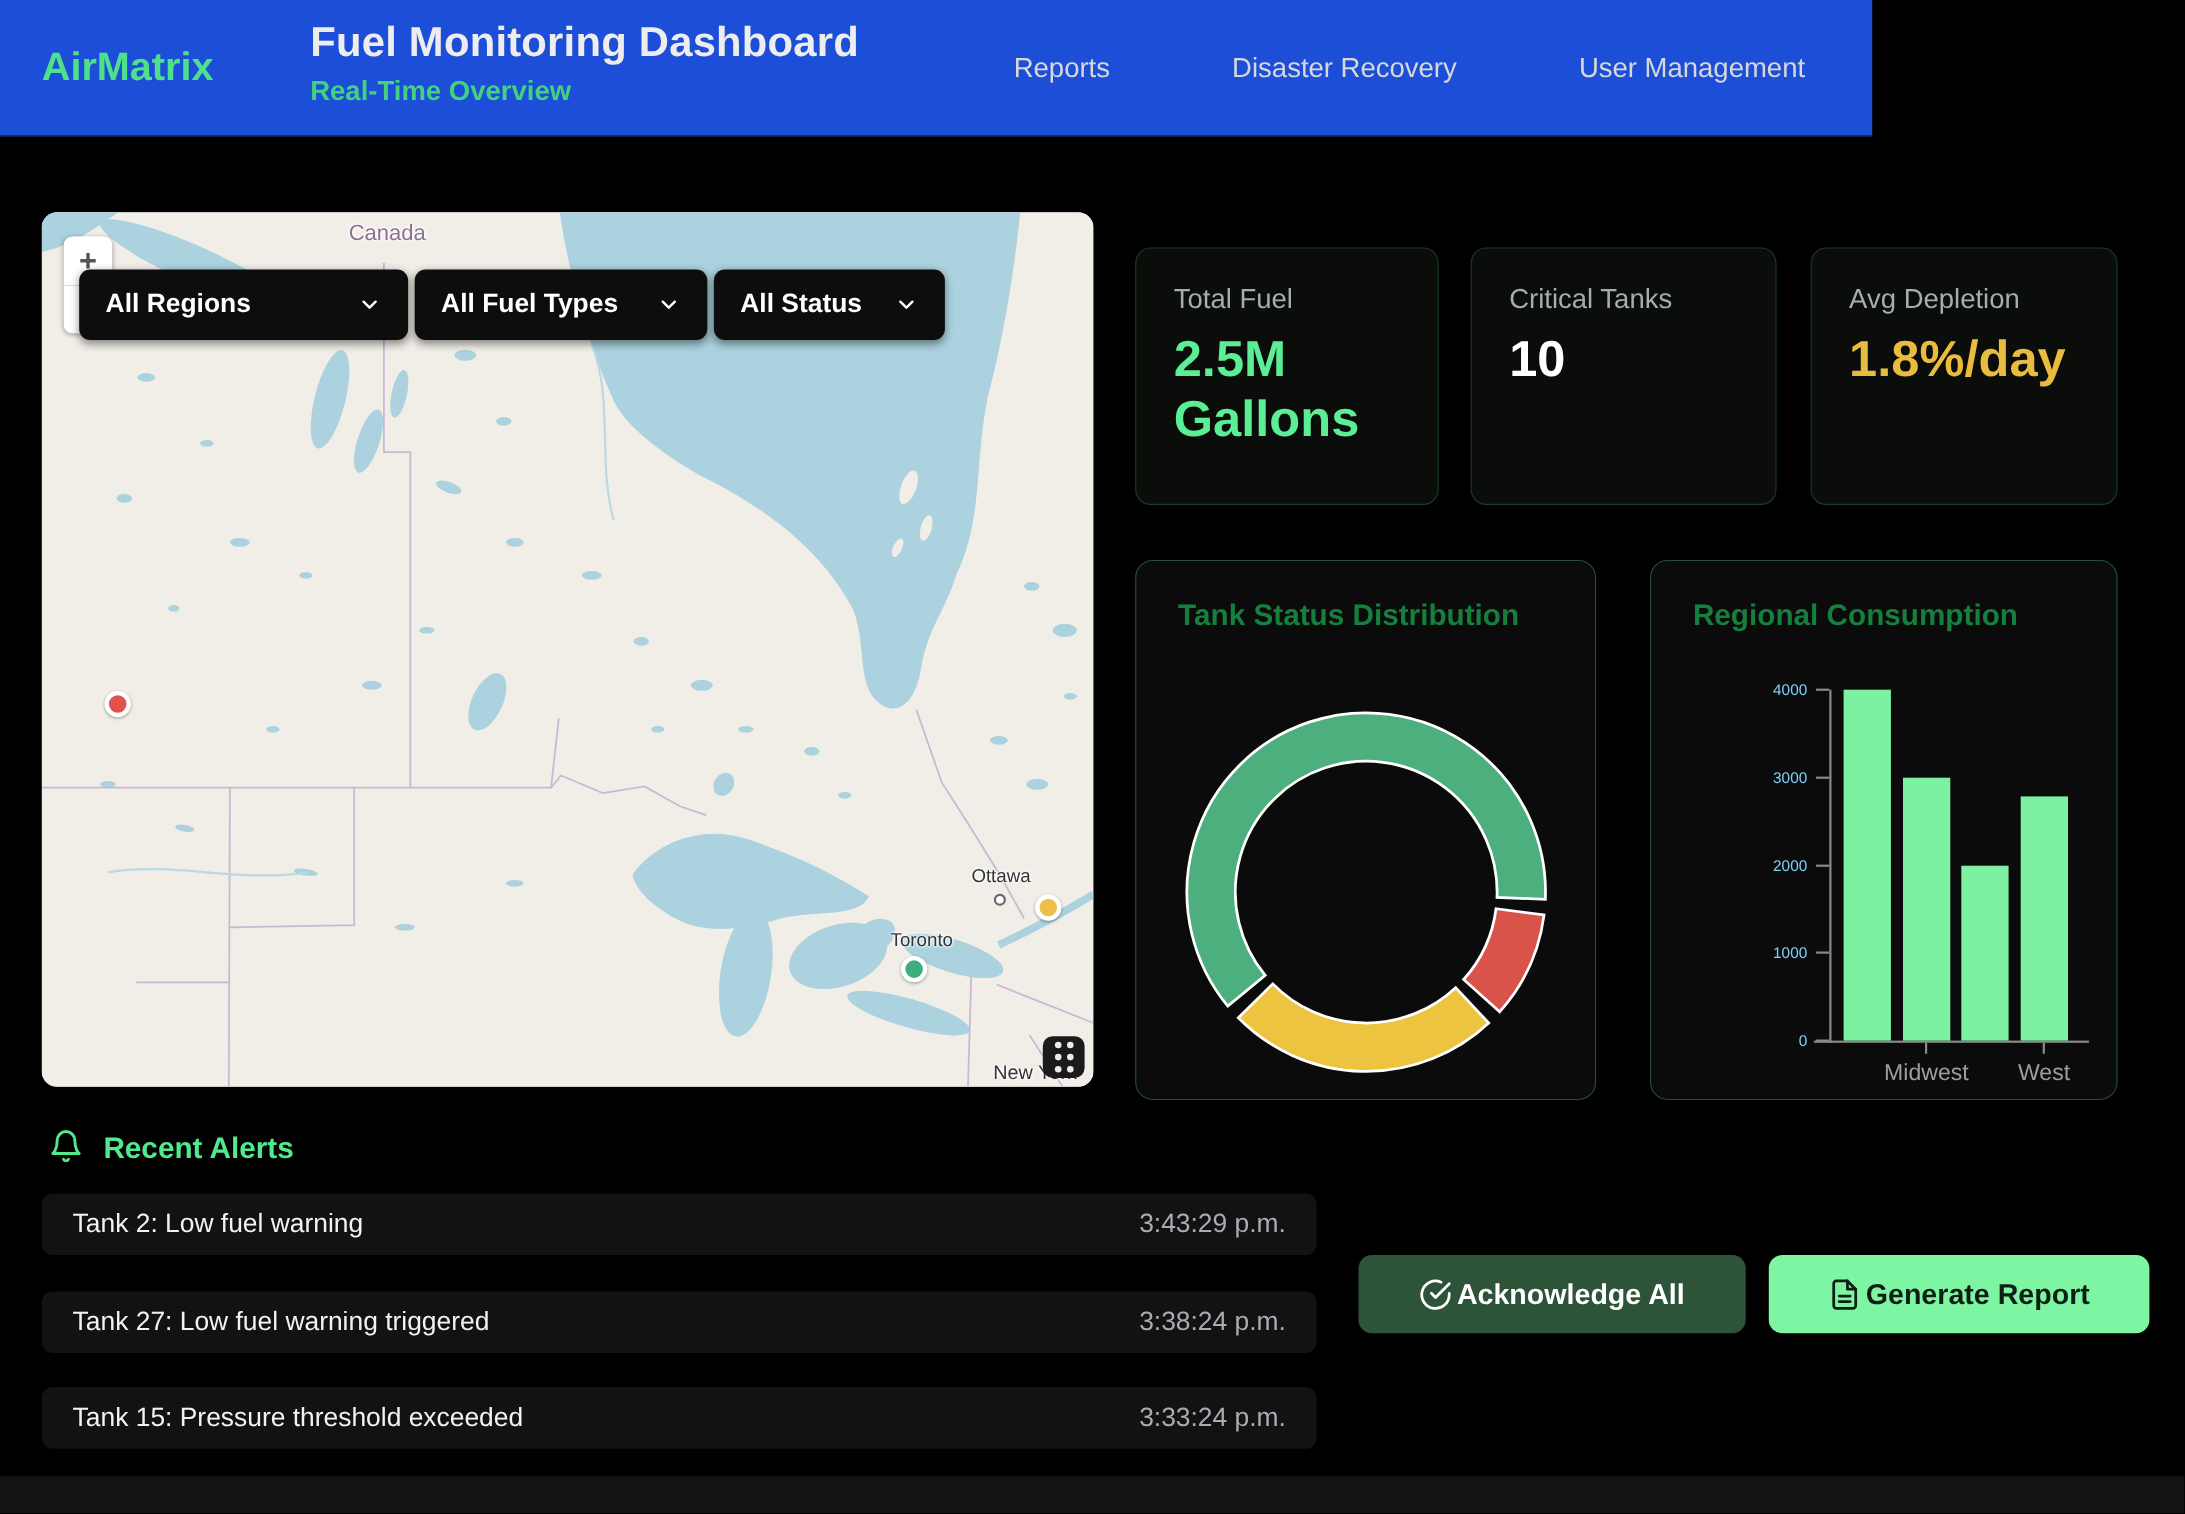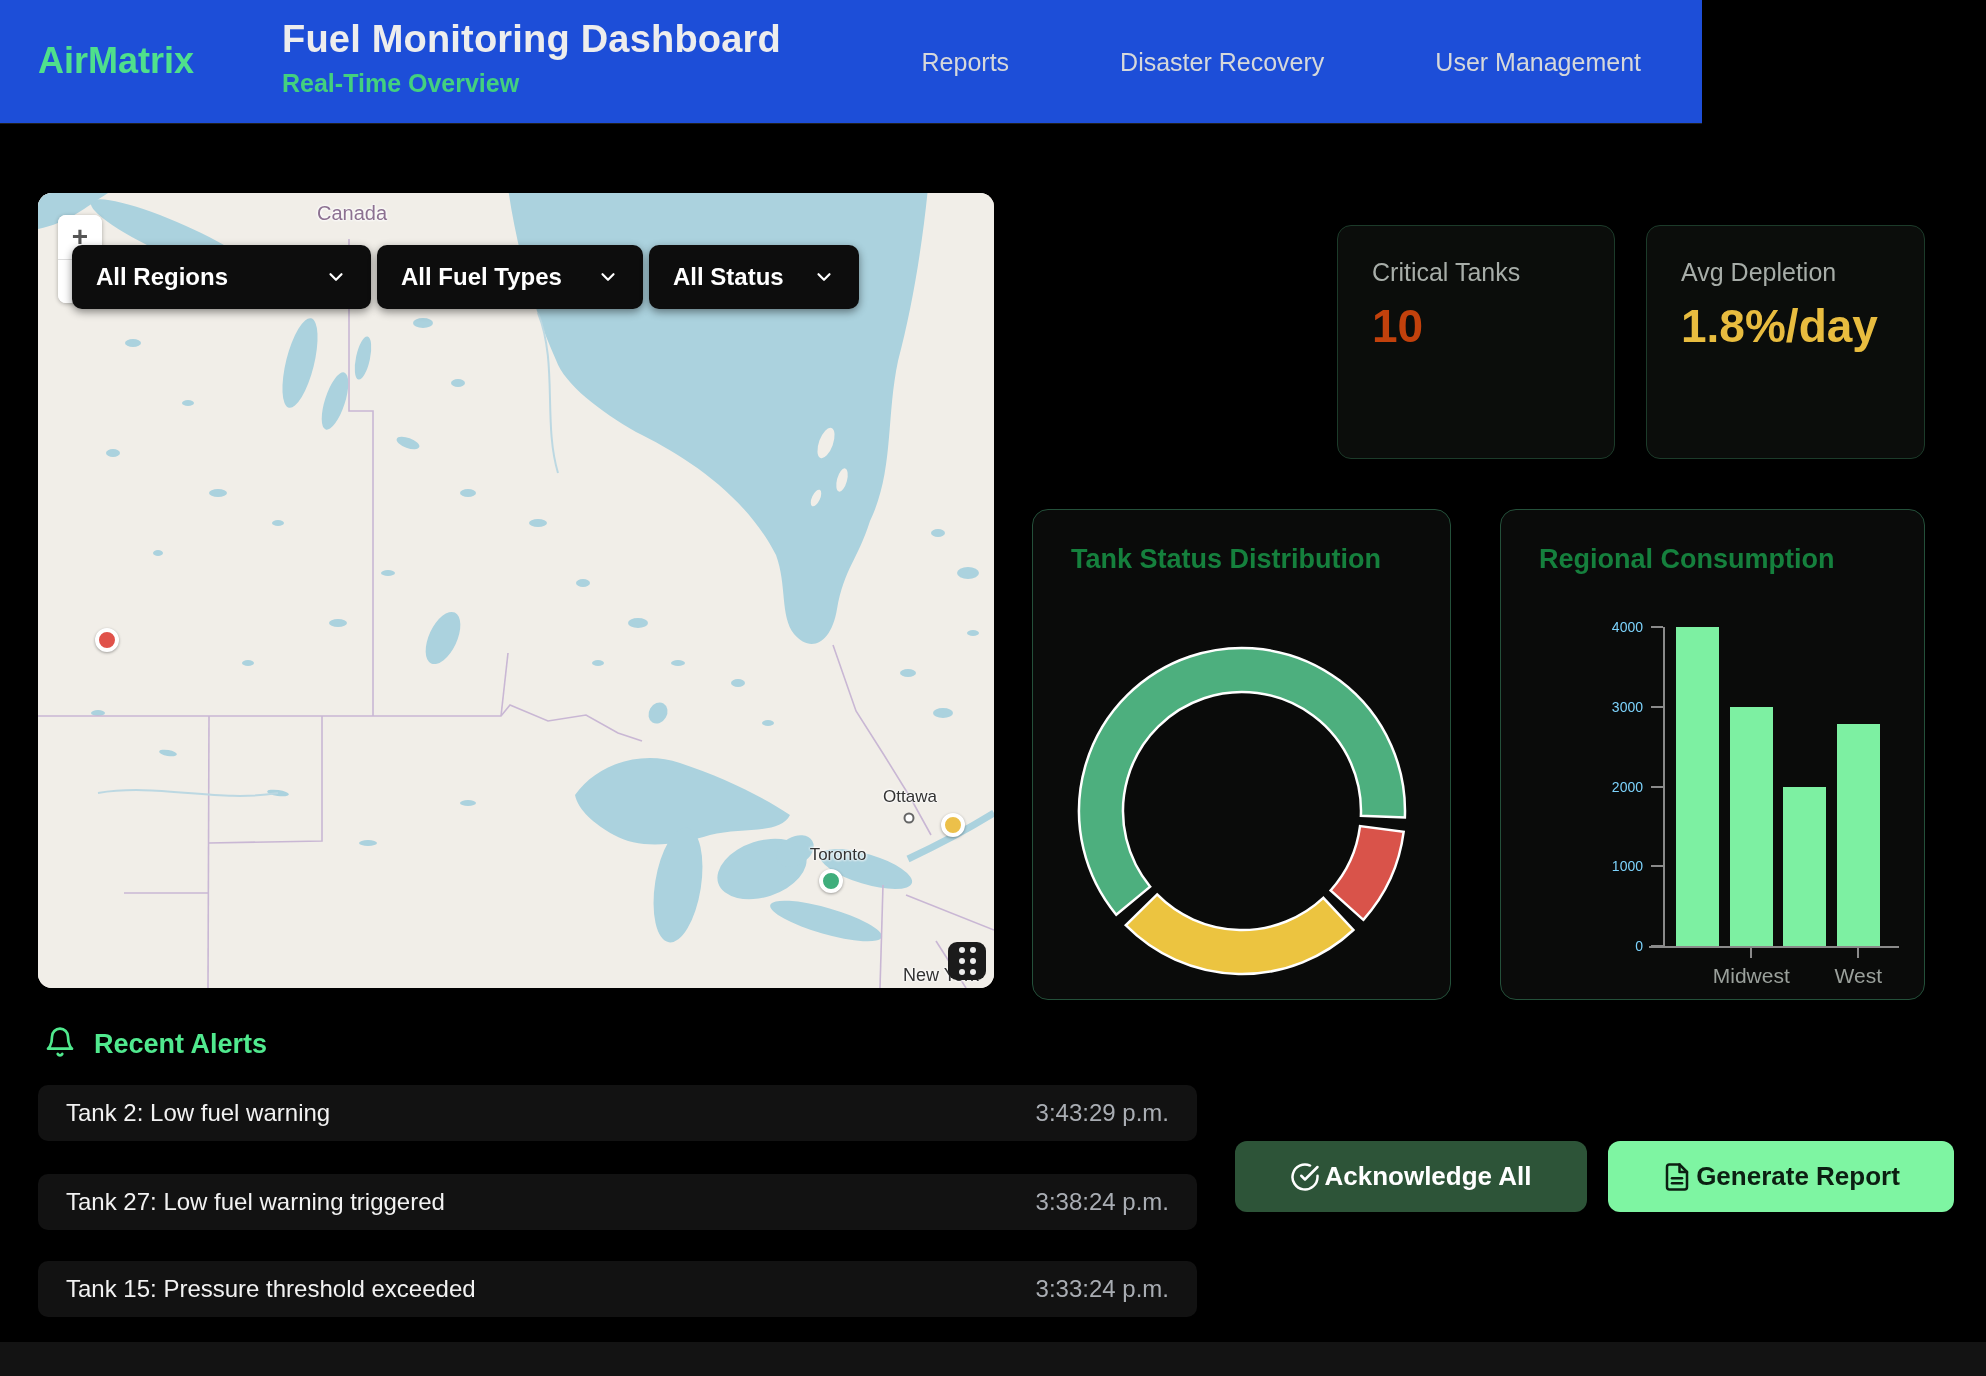--- a/index.html
+++ b/index.html
@@ -220,23 +220,27 @@
     <div class="grip">
       <i></i>
         <i></i>
         <i></i>
         <i></i>
         <i></i>
         <i></i>
     </div>
   </div>
 
+  <div class="stat-card" style="left:1032px; width:276px;">
+    <div class="stat-label">Total Fuel</div>
+    <div class="stat-value" style="color: rgb(91, 238, 148);">2.5M Gallons</div>
+  </div>
   <div class="stat-card" style="left:1337px; width:278px;">
     <div class="stat-label">Critical Tanks</div>
-    <div class="stat-value" style="color: #c2410c;">10</div>
+    <div class="stat-value" style="color: #ffffff;">10</div>
   </div>
   <div class="stat-card" style="left:1646px; width:279px;">
     <div class="stat-label">Avg Depletion</div>
     <div class="stat-value" style="color: rgb(232, 188, 63);">1.8%/day</div>
   </div>
 
   <div class="chart-card donut-card">
     <div class="chart-title">Tank Status Distribution</div>
     <svg id="donut" width="419" height="489" viewBox="0 0 419 489">
         <path d="M83.22519290780164,404.6807499052755 A163,163 0 1 1 371.8686864036547,307.5414821828074 L327.90413301861906,305.7756833113747 A119,119 0 1 0 117.17667457686132,376.6933082130539 Z" fill="#4daf7e" stroke="#fff" stroke-width="2.5"></path>

